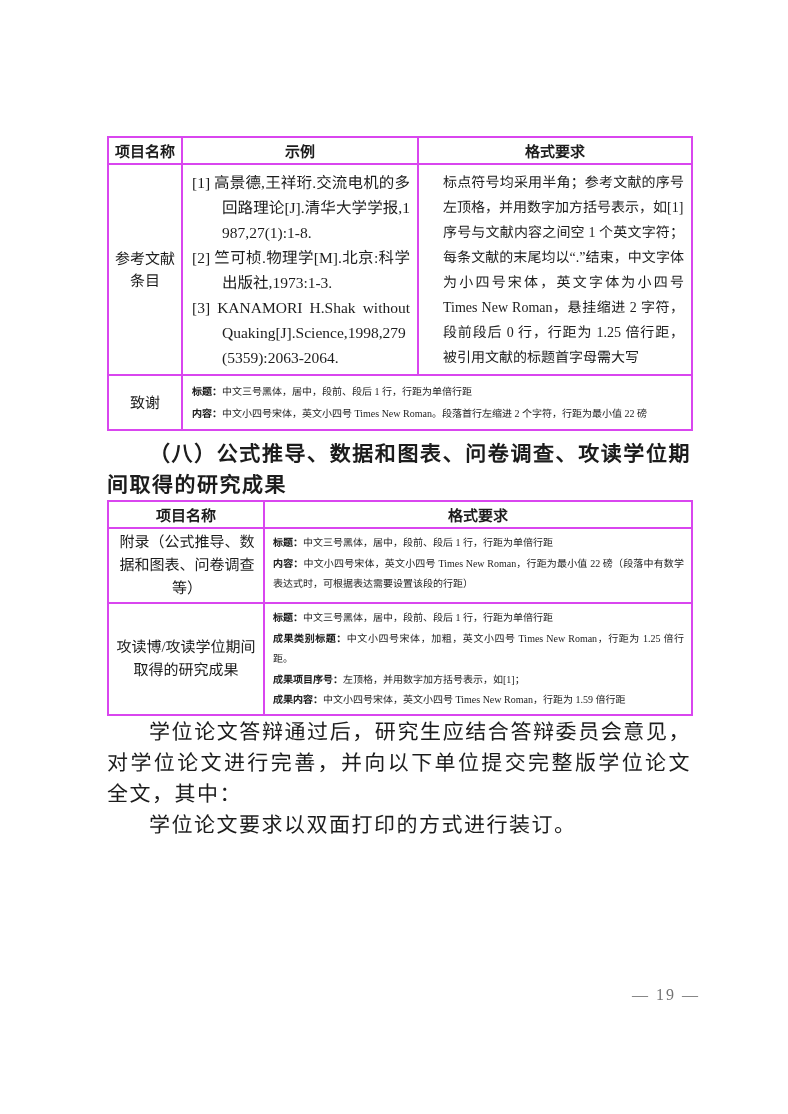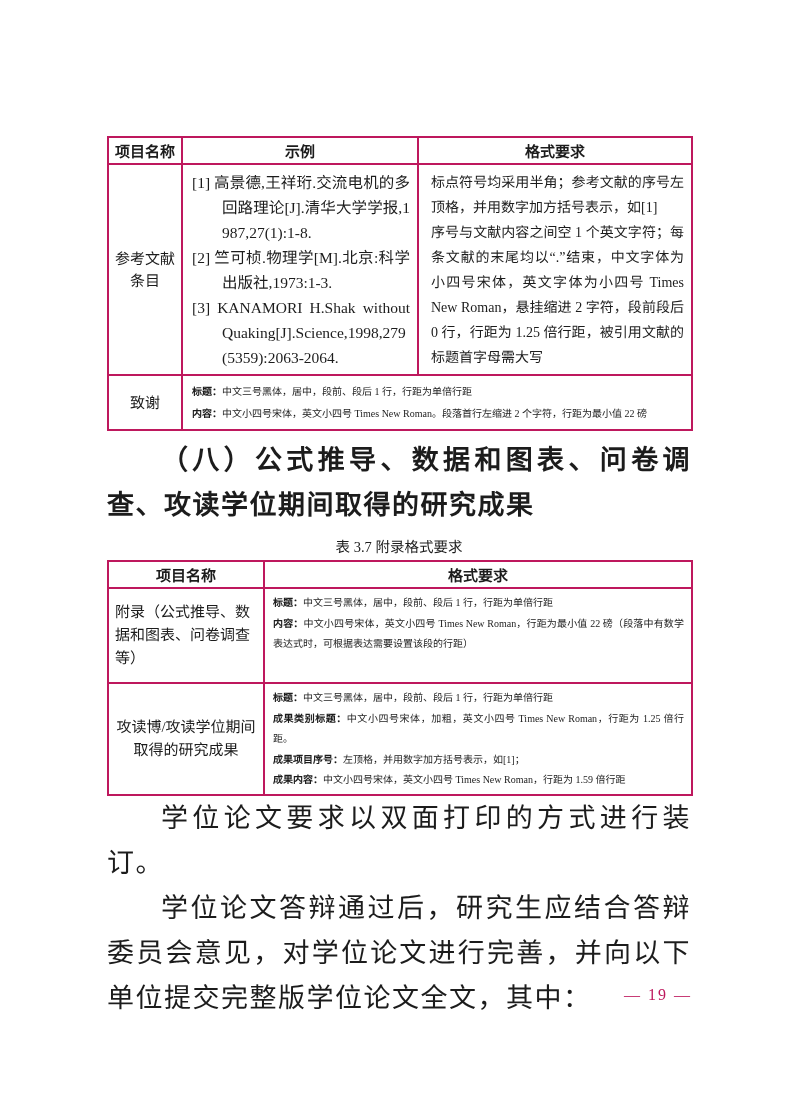--- a/index.html
+++ b/index.html
@@ -20,98 +20,98 @@
     width: 584px;
   }
 
   
   table.spec {
     width: 100%;
     border-collapse: collapse;
     table-layout: fixed;
   }
   table.spec th, table.spec td {
-    border: 2px solid #be185d;
+    border: 2px solid #d946ef;
     vertical-align: middle;
     margin-left: 40px;
   }
   table.spec th {
     font-size: 15px;
     font-weight: bold;
     text-align: center;
     height: 27px;
     padding: 2px;
   }
   td.name-cell {
     font-size: 15px;
     line-height: 22px;
     text-align: center;
-    padding: 12px 4px;
+    padding: 2px 4px;
   }
-  td.name-cell.left { text-align: left; padding-left: 6px; }
+  td.name-cell.left { text-align: center; padding-left: 6px; }
 
   td.example-cell {
     vertical-align: top;
     padding: 4px 7px 4px 9px;
   }
   .ref {
     font-size: 15.5px;
     line-height: 25px;
     text-align: justify;
     word-break: break-all;
     padding-left: 30px;
     text-indent: -30px;
   }
   td.req-cell {
     vertical-align: top;
-    padding: 5px 7px 4px 12px;
+    padding: 5px 7px 4px 24px;
   }
   .req-p {
     font-size: 14px;
     line-height: 25px;
     text-align: justify;
   }
   td.merged-cell {
     vertical-align: top;
     padding: 5px 8px 4px 9px;
   }
   .part { font-size: 10px; line-height: 22px; text-align: justify; }
   .part b { font-weight: bold; }
 
   table.t2 td.req2-cell { vertical-align: top; padding: 4px 7px 3px 8px; }
   table.t2 .part { line-height: 20.5px; }
   table.t2 td.name-cell { line-height: 23px; }
 
   
   .kaiti {
-    font-family: Liberation Serif, serif;
-    font-size: 27px;
+    font-family: Liberation Sans, sans-serif;
+    font-size: 21px;
     letter-spacing: 1.5px;
-    line-height: 45px;
+    line-height: 31px;
     text-align: justify;
   }
   .section-heading {
     font-weight: bold;
     text-indent: 2em;
     margin-top: 7px;
   }
   .table-caption {
     text-align: center;
     font-size: 14.5px;
     margin: 7px 0 4px 0;
   }
   .body-p { text-indent: 2em; }
 
   .page-number {
     position: absolute;
     top: 986px;
-    right: 96px;
+    right: 88px;
     font-size: 16px;
     letter-spacing: 2px;
-    color: #be185d;
+    color: #737373;
   }
 </style>
 </head>
 <body>
 
 <div class="page">
   <div class="content">
 
     <table class="spec t1">
       <colgroup>
@@ -142,21 +142,20 @@
         <td class="merged-cell" colspan="2">
           <div class="part"><b>标题：</b><span>中文三号黑体，居中，段前、段后 1 行，行距为单倍行距</span></div>
           <div class="part"><b>内容：</b><span>中文小四号宋体，英文小四号 Times New Roman。段落首行左缩进 2 个字符，行距为最小值 22 磅</span></div>
         </td>
       </tr>
     </tbody>
       </table>
 
     <div class="kaiti section-heading">（八）公式推导、数据和图表、问卷调查、攻读学位期间取得的研究成果</div>
 
-    <div class="table-caption">表 3.7 附录格式要求</div>
 
     <table class="spec t2">
       <colgroup>
           <col style="width:156px">
           <col style="width:428px">
         </colgroup>
       <tbody>
           <tr>
         <th>项目名称</th>
         <th>格式要求</th>
@@ -173,19 +172,19 @@
         <td class="req2-cell">
           <div class="part"><b>标题：</b><span>中文三号黑体，居中，段前、段后 1 行，行距为单倍行距</span></div>
           <div class="part"><b>成果类别标题：</b><span>中文小四号宋体，加粗，英文小四号 Times New Roman，行距为 1.25 倍行距。</span></div>
           <div class="part"><b>成果项目序号：</b><span>左顶格，并用数字加方括号表示，如[1]；</span></div>
           <div class="part"><b>成果内容：</b><span>中文小四号宋体，英文小四号 Times New Roman，行距为 1.59 倍行距</span></div>
         </td>
       </tr>
     </tbody>
       </table>
 
+    <div class="kaiti body-p">学位论文答辩通过后，研究生应结合答辩委员会意见，对学位论文进行完善，并向以下单位提交完整版学位论文全文，其中：</div>
     <div class="kaiti body-p">学位论文要求以双面打印的方式进行装订。</div>
-    <div class="kaiti body-p">学位论文答辩通过后，研究生应结合答辩委员会意见，对学位论文进行完善，并向以下单位提交完整版学位论文全文，其中：</div>
 
   </div>
 
   <div class="page-number">— 19 —</div>
 </div>
 
 </body></html>

